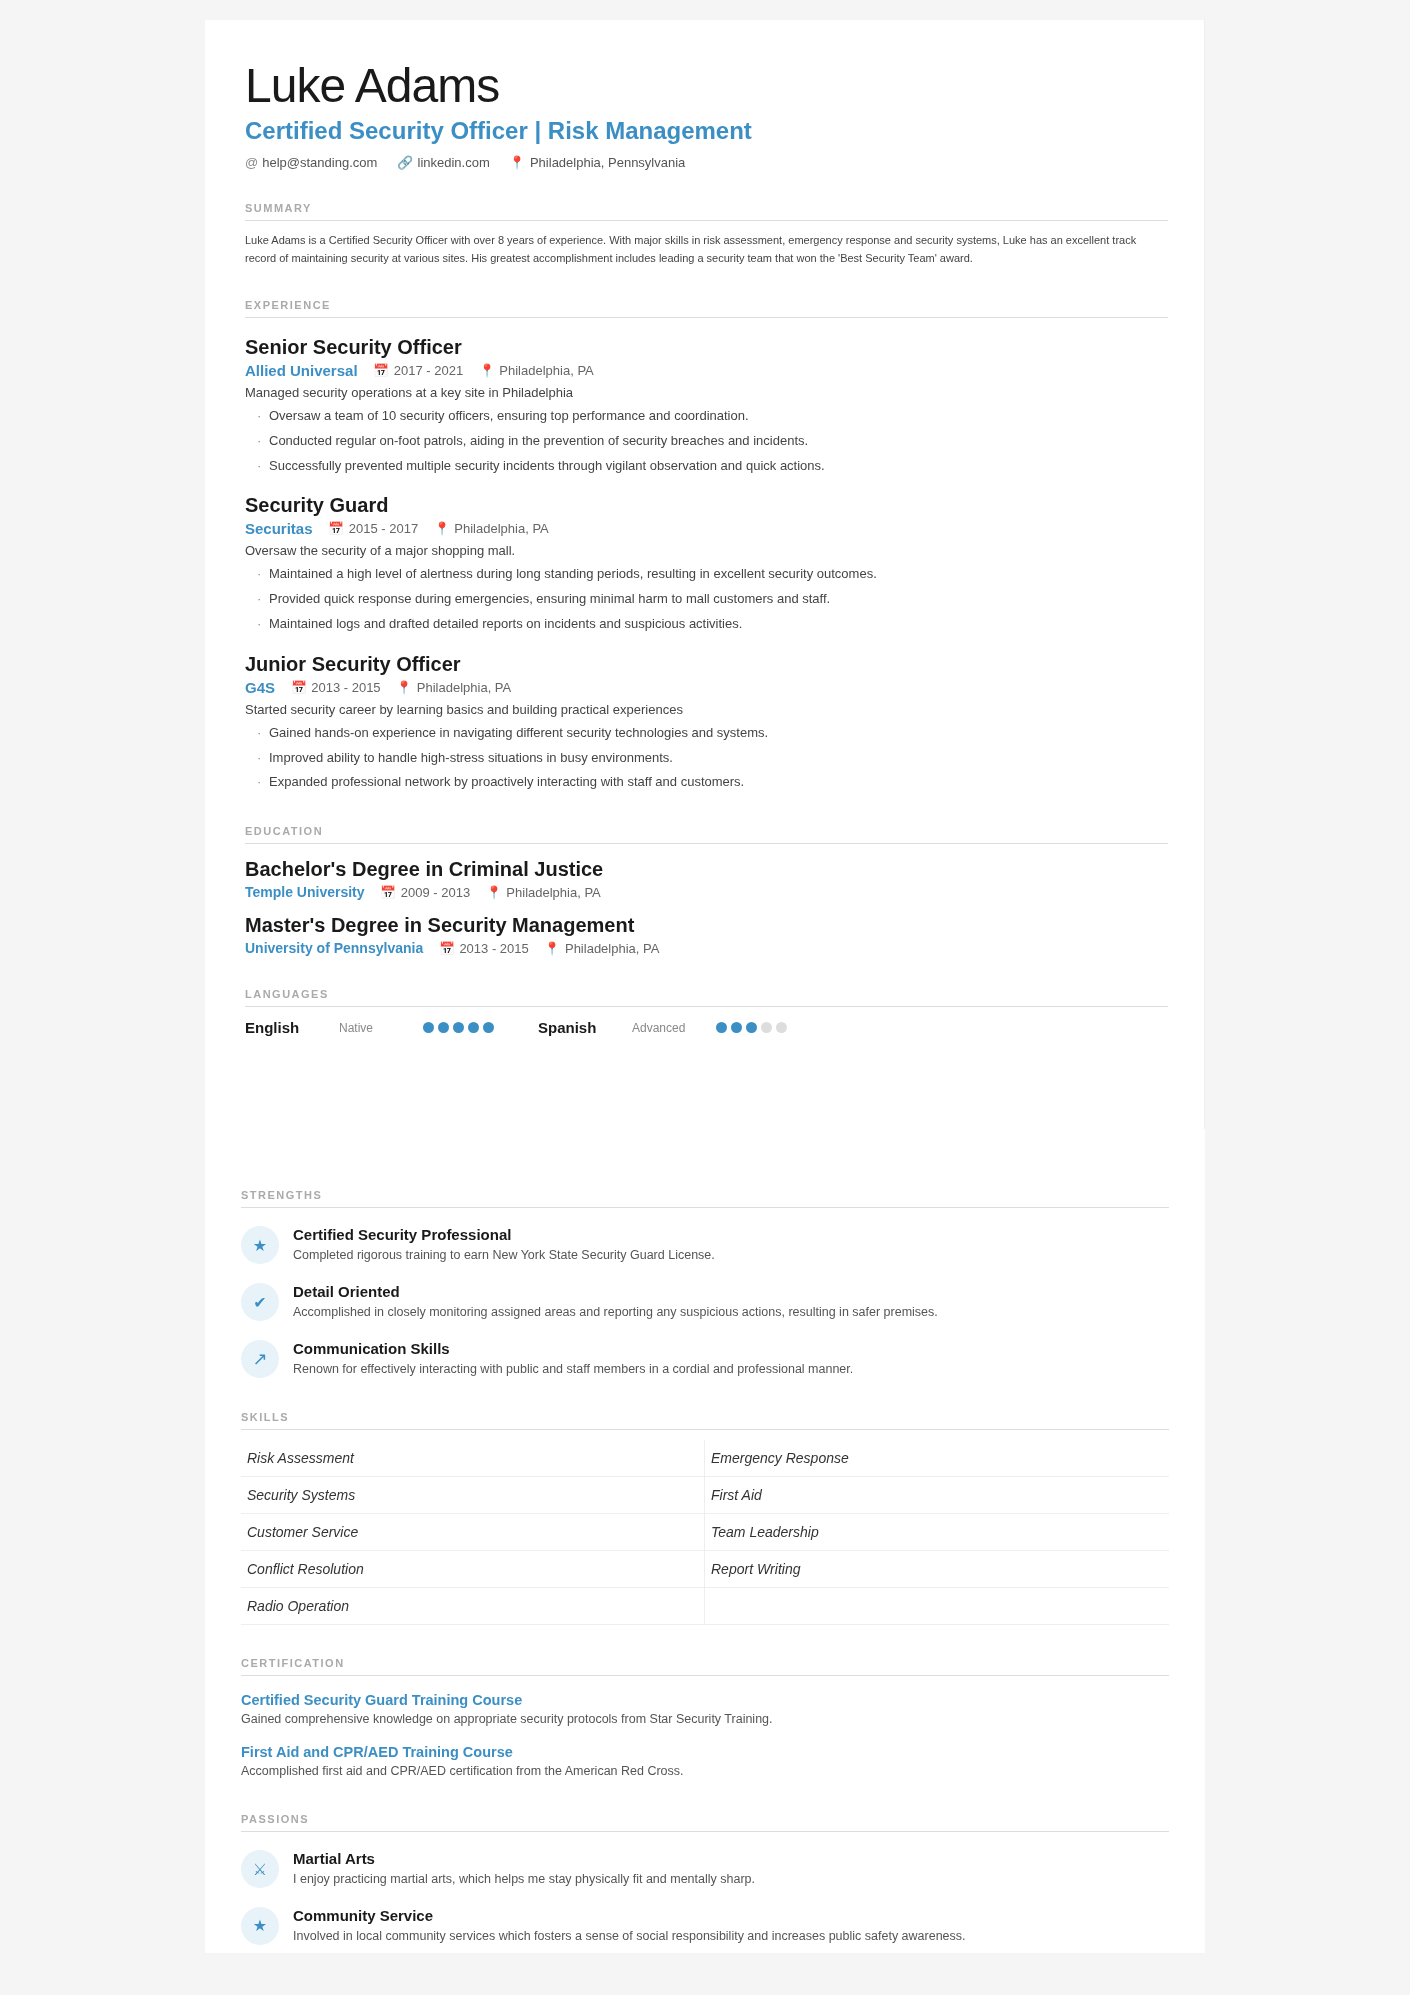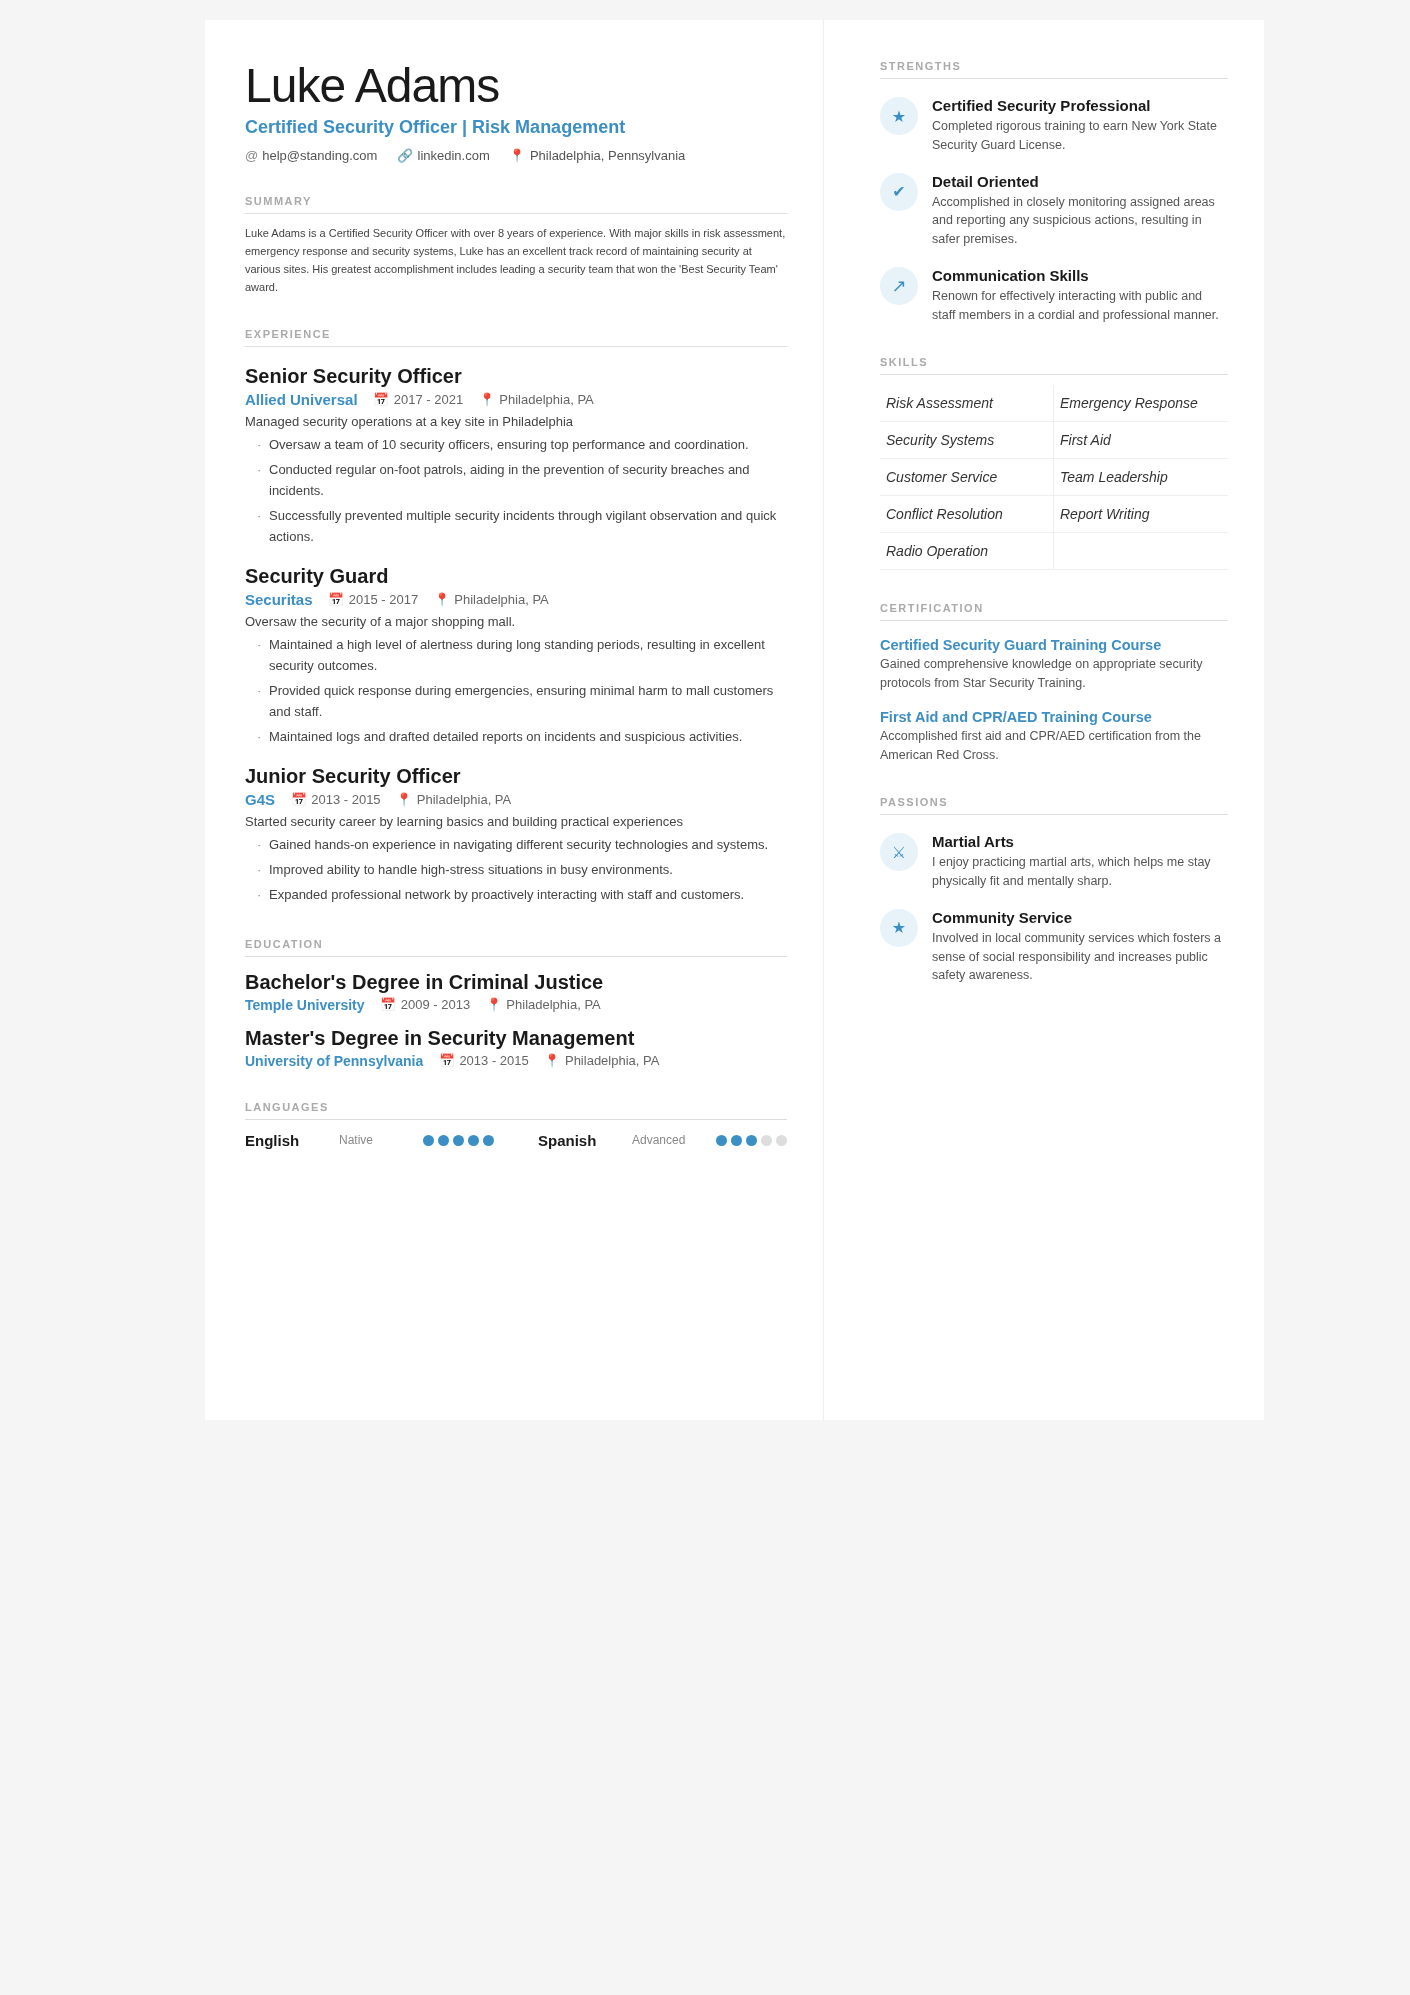--- a/index.html
+++ b/index.html
@@ -7,21 +7,21 @@
       font-family: 'Arial', sans-serif;
       background: #f5f5f5;
       display: flex;
       justify-content: center;
       padding: 20px;
     }
     .resume {
       background: #fff;
       width: 1000px;
       display: flex;
-      flex-direction: row;
+      flex-direction: column;
       min-height: 1400px;
       gap: 20px;
     }
     .left-col {
       flex: 0 0 58%;
       padding: 40px 36px 40px 40px;
       border-right: 1px solid #eee;
     }
     .right-col {
       flex: 0 0 42%;
@@ -31,21 +31,21 @@
 
     
     .header-name {
       font-size: 48px;
       font-weight: 300;
       color: #1a1a1a;
       letter-spacing: -1px;
       line-height: 1.1;
     }
     .header-title {
-      font-size: 18px;
+      font-size: 24px;
       color: #3b8fc4;
       font-weight: 600;
       margin-top: 4px;
     }
     .header-contacts {
       display: flex;
       gap: 20px;
       margin-top: 10px;
       font-size: 13px;
       color: #555;

